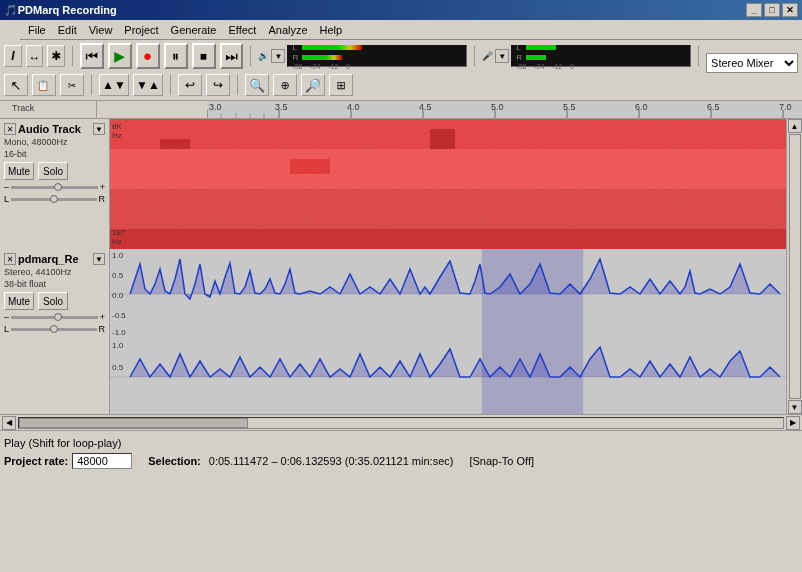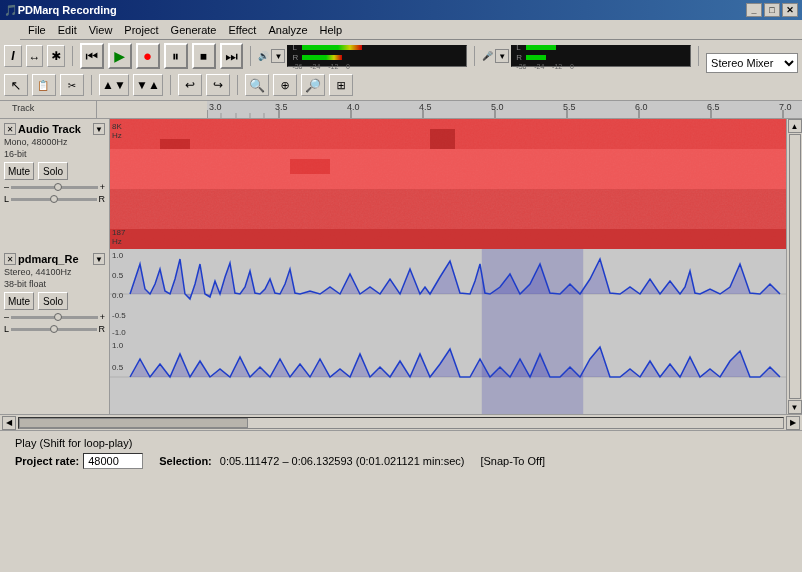--- a/index.html
+++ b/index.html
@@ -274,21 +274,21 @@
       height: 44px;
       border-top: 1px solid #999;
       display: flex;
       flex-direction: column;
       justify-content: center;
     }
 
     .status-row {
       display: flex;
       align-items: center;
-      padding: 2px 15px;
+      padding: 2px 4px;
       font-size: 11px;
     }
 
     .status-label {
       font-weight: bold;
       margin-right: 4px;
     }
 
     .status-value {
       background: white;
@@ -680,18 +680,18 @@
 
 <div id="status-bar">
   <div class="status-row">
     <span>Play (Shift for loop-play)</span>
   </div>
   <div class="status-row">
     <span class="status-label">Project rate:</span>
     <div class="status-value">48000</div>
     <span style="margin: 0 8px;"></span>
     <span class="status-label">Selection:</span>
-    <span style="margin-left:4px;">0:05.111472 – 0:06.132593 (0:01.021121 min:sec)</span>
+    <span style="margin-left:4px;">0:05.111472 – 0:06.132593 (0:35.021121 min:sec)</span>
     <span style="margin-left:16px;">[</span>
     <span>Snap-To Off</span>
     <span>]</span>
   </div>
 </div>
 
 </body></html>

